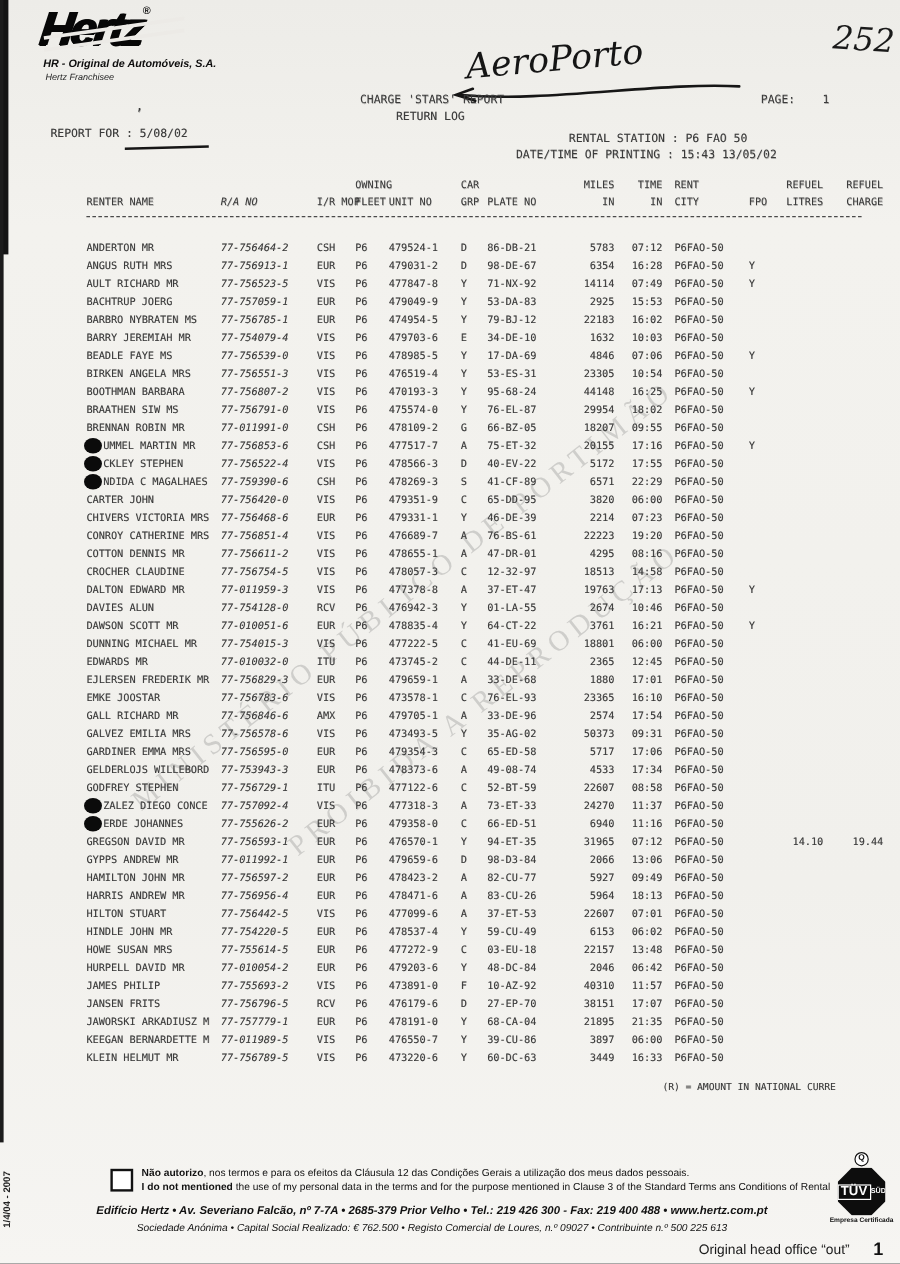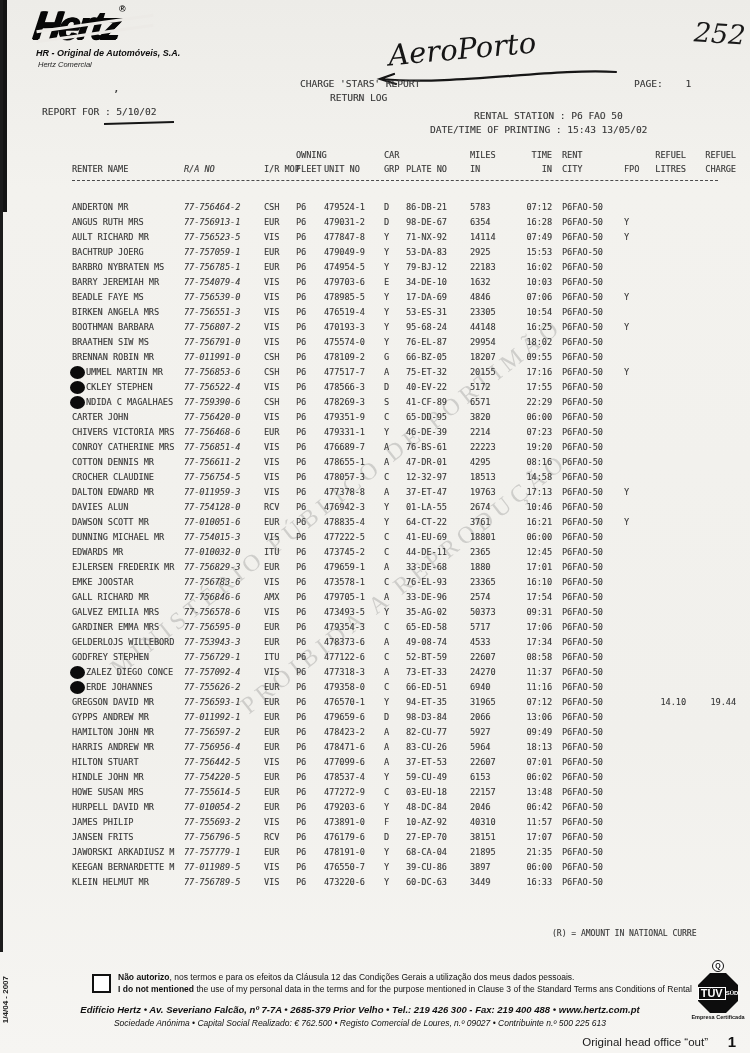--- a/index.html
+++ b/index.html
@@ -50,26 +50,26 @@
   .t-printing{position:absolute;left:430px;top:124px;font-size:9.5px;}
 
   .thead{position:absolute;left:72px;top:148px;}
   .trow{display:flex;height:15px;line-height:15px;font-size:8.5px;white-space:pre;}
   .hrow{display:flex;height:14px;line-height:14px;font-size:8.5px;white-space:pre;}
   .dashrule{width:646px;border-top:1.6px dashed #4a4a4a;margin-top:4px;}
   .tbody{position:absolute;left:72px;top:200px;}
   .cell{display:inline-block;overflow:visible;}
   .c-name{width:112px;} .c-ra{width:80px;font-style:italic;} .c-mop{width:32px;} .c-fleet{width:28px;}
   .c-unit{width:60px;} .c-grp{width:22px;} .c-plate{width:64px;}
-  .c-miles{width:42px;text-align:left;} .c-time{width:40px;text-align:right;}
+  .c-miles{width:42px;text-align:right;} .c-time{width:40px;text-align:right;}
   .c-city{width:62px;padding-left:10px;box-sizing:content-box;} .c-fpo{width:18px;text-align:left;}
   .c-litres{width:44px;text-align:right;} .c-charge{width:50px;text-align:right;}
   .redact-blob{display:inline-block;width:15px;height:13px;background:#0b0b0b;border-radius:50%;
     vertical-align:middle;margin-right:1px;margin-left:-2px;}
-  .t-footnote{position:absolute;left:552px;top:901px;font-size:8px;margin-top:28px;}
+  .t-footnote{position:absolute;left:552px;top:901px;font-size:8px;}
 
   
   .watermark{
     position:absolute;left:30px;top:430px;width:680px;text-align:center;
     transform:rotate(-38deg);color:rgba(115,115,115,0.28);
     font-family:"Liberation Serif",serif;font-size:24px;letter-spacing:5px;line-height:110px;
     pointer-events:none;white-space:nowrap;
   }
 
   
@@ -105,33 +105,33 @@
 
   <div class="edge-bar-top"></div>
   <div class="edge-bar-long"></div>
 
   <div class="logo">
     <span class="logo-text">Hertz</span><span class="logo-reg">®</span>
     <div class="logo-stripe stripe1"></div>
     <div class="logo-stripe stripe2"></div>
   </div>
   <div class="brand-line1">HR - Original de Automóveis, S.A.</div>
-  <div class="brand-line2">Hertz Comercial</div>
+  <div class="brand-line2">Hertz Franchisee</div>
 
   <div class="handwriting-top">AeroPorto</div>
   <svg class="hand-underline" width="250" height="22">
     <path d="M244,6 C180,2 80,20 10,13 M22,8 L8,13 L24,18" stroke="#161616" stroke-width="2.2" fill="none" stroke-linecap="round"></path>
   </svg>
   <div class="handwriting-252">252</div>
 
   <div class="typed t-title1">CHARGE 'STARS' REPORT</div>
   <div class="typed t-title2">RETURN LOG</div>
   <div class="typed t-page">PAGE:    1</div>
   <div class="typed t-comma">,</div>
-  <div class="typed t-reportfor">REPORT FOR : 5/10/02</div>
+  <div class="typed t-reportfor">REPORT FOR : 5/08/02</div>
   <div class="reportfor-underline"></div>
   <div class="typed t-station">RENTAL STATION : P6 FAO 50</div>
   <div class="typed t-printing">DATE/TIME OF PRINTING : 15:43 13/05/02</div>
 
   <div class="watermark">
     <div>MINISTÉRIO PÚBLICO DE PORTIMÃO</div>
     <div>PROIBIDA A REPRODUÇÃO</div>
   </div>
 
   <div class="thead typed">

